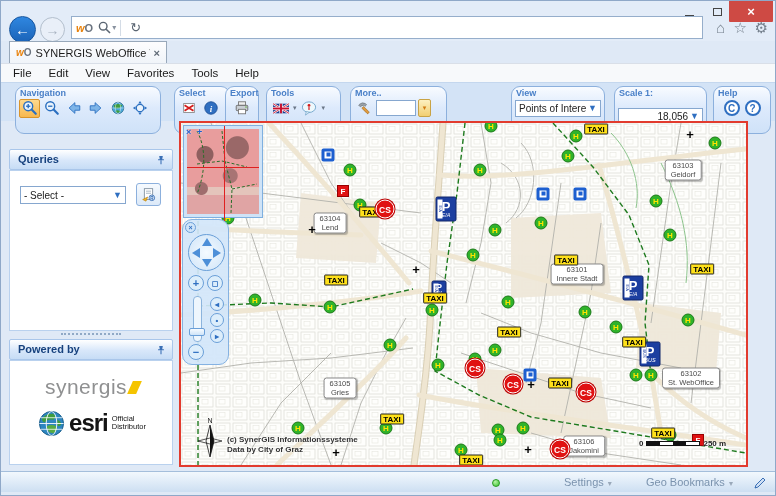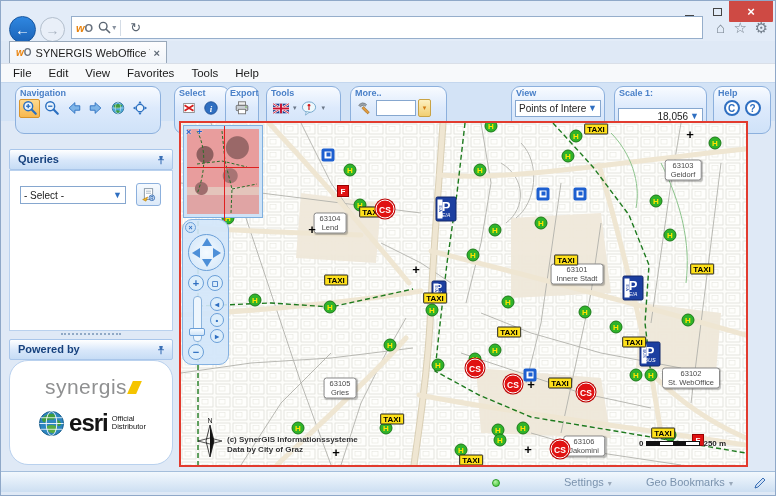--- a/index.html
+++ b/index.html
@@ -73,21 +73,21 @@
   .pin { position:absolute; right:6px; top:5px; }
   .panel-body { position:absolute; left:0; width:164px; background:#fff; border:1px solid #b9d1ee; }
   #hdr-toc { top:6px; } #hdr-queries { top:28px; }
   #body-queries { top:49px; height:161px; }
   #q-select { position:absolute; left:10px; top:15px; width:106px; height:18px; }
   #q-btn { position:absolute; left:126px; top:12px; width:25px; height:23px;
     background:linear-gradient(#f6fafe,#dcE9f8); border:1px solid #8cb0dd; border-radius:3px;
     display:flex; align-items:center; justify-content:center; }
   #splitter { position:absolute; left:52px; top:212px; width:60px; border-top:2px dotted #90a9c6; }
   #hdr-powered { top:218px; }
-  #body-powered { top:239px; height:105px;border-radius:19px; }
+  #body-powered { top:239px; height:105px; }
   #synergis-logo { position:absolute; left:0; top:14px; width:164px; text-align:center;
     font-size:21px; color:#8f9091; letter-spacing:0.5px; }
   #synergis-slash { display:inline-block; width:9px; height:13px; background:#f5c400; transform:skewX(-24deg); margin-left:3px; }
   #esri-logo { position:absolute; left:0; top:48px; width:164px; display:flex; align-items:center; justify-content:center; gap:4px; }
   #esri-text { font-size:24px; font-weight:bold; color:#141414; letter-spacing:-1px; }
   #esri-sub { font-size:7.5px; color:#141414; line-height:8.5px; }
   
   #map { position:absolute; left:178px; top:120px; width:569px; height:346px;
     border:2px solid #e23b2e; background:#fdfdfa; overflow:hidden; }
   #basemap { position:absolute; left:0; top:0; }

